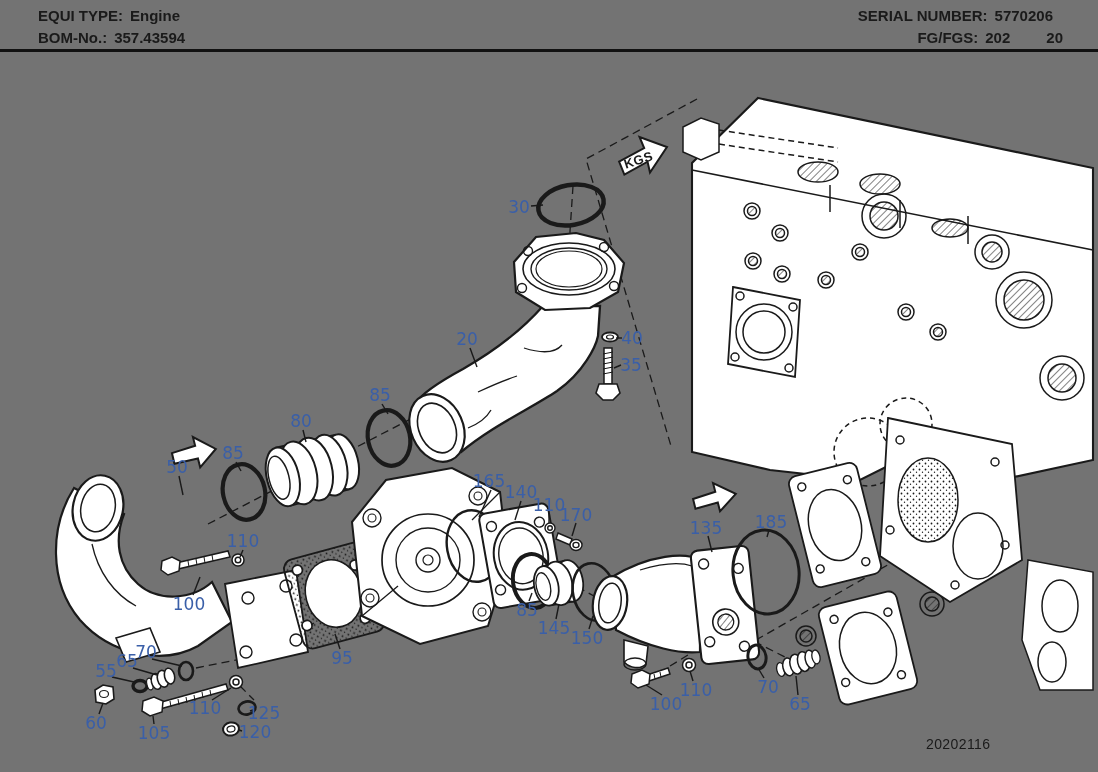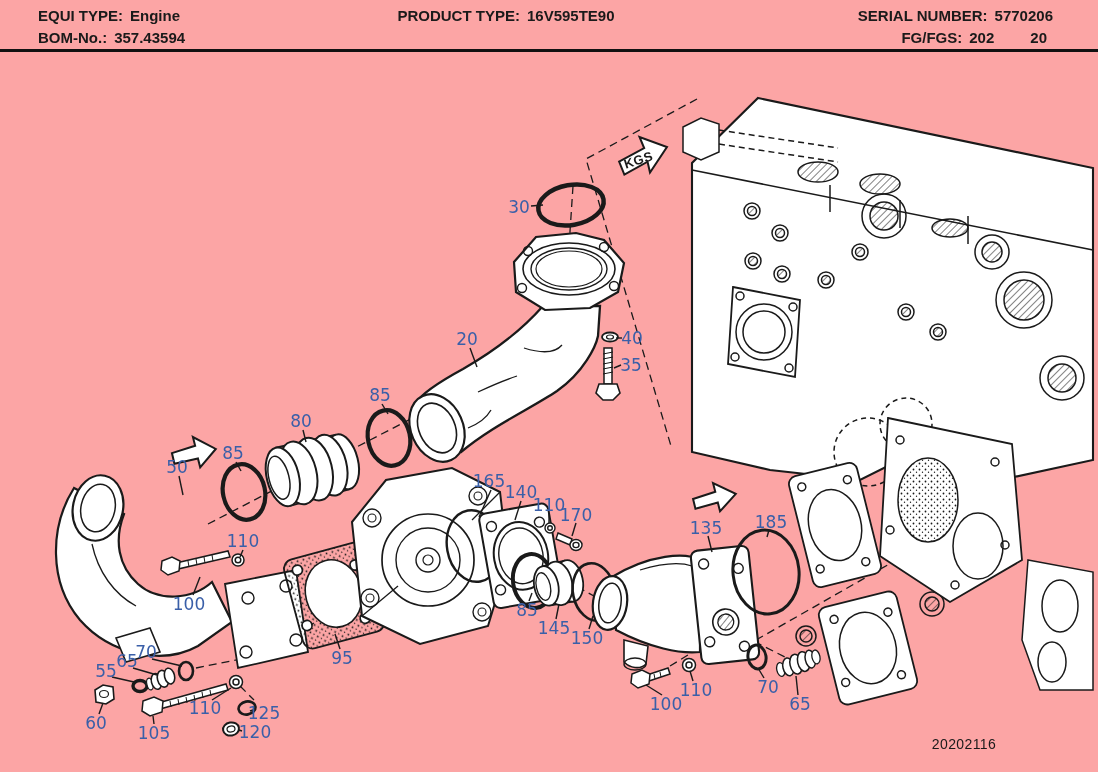--- a/index.html
+++ b/index.html
@@ -1,46 +1,43 @@
 <!DOCTYPE html>
 <html><head>
 <meta charset="utf-8">
 <style>
   html,body{margin:0;padding:0;background:#fff;}
-  .page{position:relative;width:1098px;height:772px;background:#fca5a5;overflow:hidden;
+  .page{position:relative;width:1098px;height:772px;background:#737373;overflow:hidden;
         font-family:"Liberation Sans",sans-serif;color:#1a1a1a;}
   .hcell{position:absolute;font-size:15px;font-weight:bold;white-space:nowrap;}
   .hcell .val{margin-left:7px;}
   .hl1{left:38px;top:7px;}
   .hl2{left:38px;top:29px;}
   .hc1{left:0;width:1012px;text-align:center;top:7px;}
   .hc2{left:0;width:1014px;text-align:center;top:29px;}
   .hr1{right:45px;top:7px;}
-  .hr2{right:51px;top:29px;}
+  .hr2{right:35px;top:29px;}
   .fgap{display:inline-block;width:36px;}
   .hrule{position:absolute;top:49px;left:0;width:1098px;height:3px;background:#111;}
   .artwork{position:absolute;left:0;top:0;width:1098px;height:772px;}
   .callout{font-family:"DejaVu Sans","Liberation Sans",sans-serif;font-size:17px;font-weight:500;}
   .kgs-text{font-family:"Liberation Sans",sans-serif;font-size:13px;font-weight:bold;letter-spacing:.5px;}
-  .dwgnum{position:absolute;left:926px;top:736px;width:76px;text-align:center;
+  .dwgnum{position:absolute;left:926px;top:736px;width:76px;text-align:left;
           font-size:14px;font-weight:400;letter-spacing:.4px;}
 </style>
 </head>
 <body>
 
 <div class="page">
 
   <div class="hcell hl1">
     <span>EQUI TYPE:</span><span class="val">Engine</span>
   </div>
   <div class="hcell hl2">
     <span>BOM-No.:</span><span class="val">357.43594</span>
-  </div>
-  <div class="hcell hc1">
-    <span>PRODUCT TYPE:</span><span class="val">16V595TE90</span>
   </div>
   <div class="hcell hr1">
     <span>SERIAL NUMBER:</span><span class="val">5770206</span>
   </div>
   <div class="hcell hr2">
     <span>FG/FGS:</span><span class="val">202</span><span class="fgap"></span><span>20</span>
   </div>
   <div class="hrule"></div>
 
   <svg class="artwork" viewBox="0 0 1098 772">

